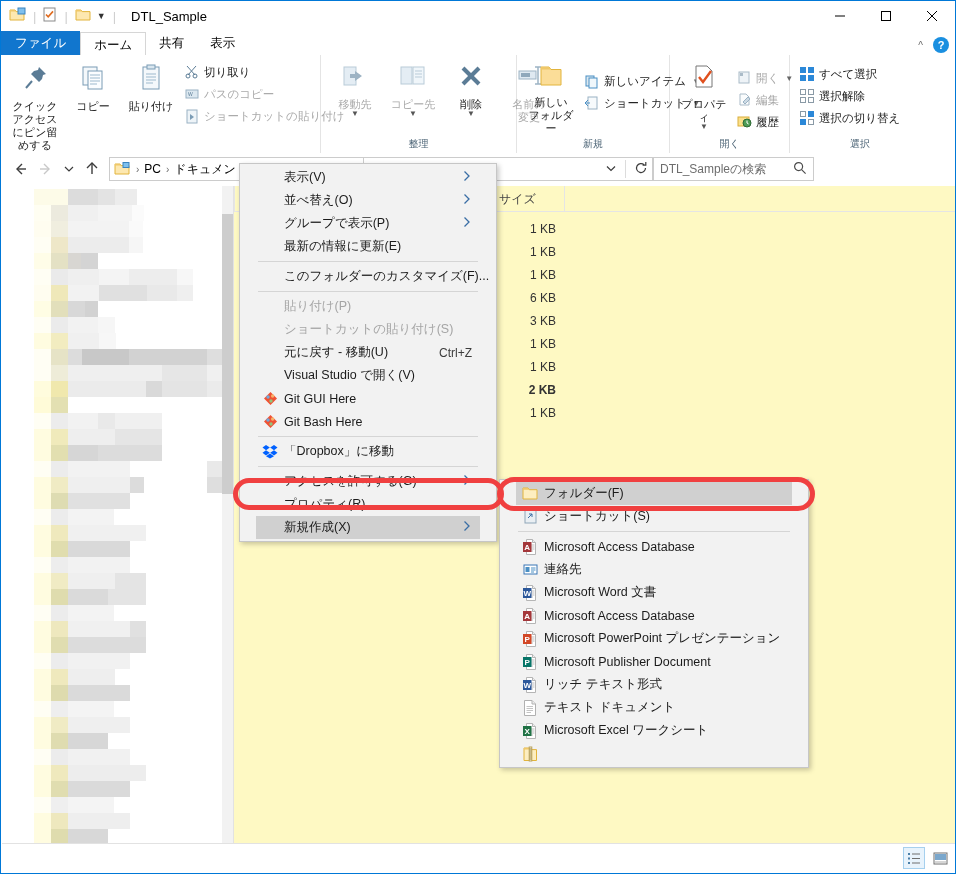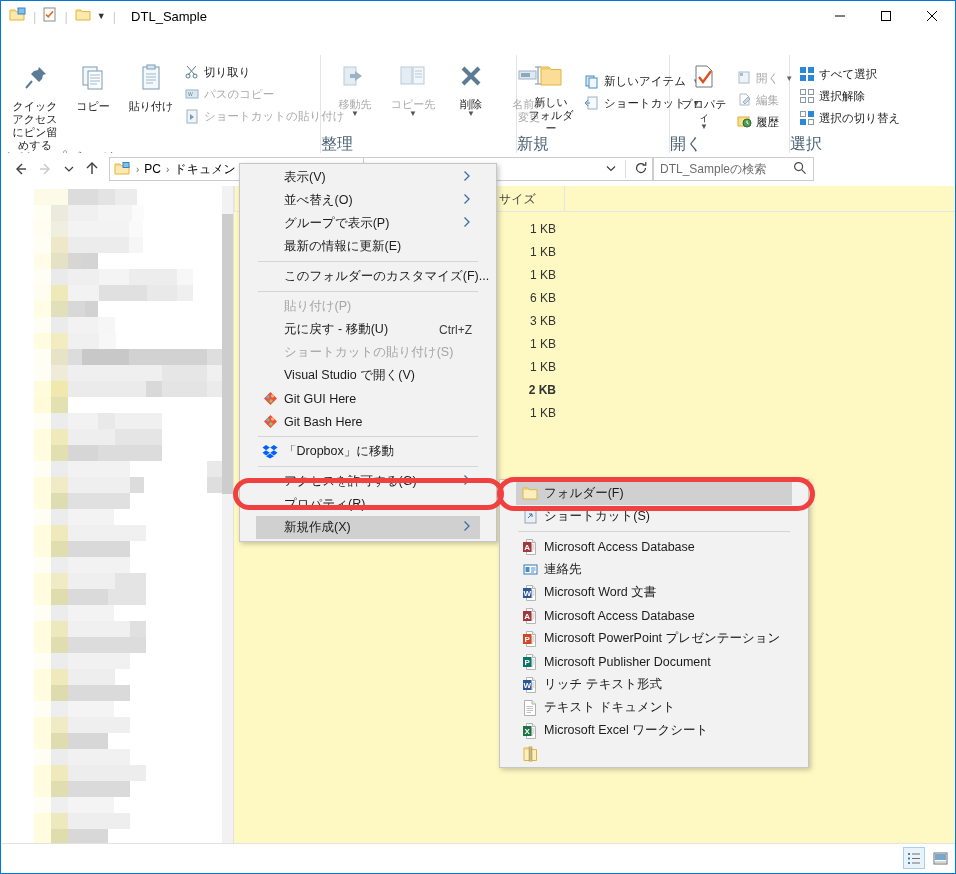--- a/index.html
+++ b/index.html
@@ -104,21 +104,21 @@
     border-right: 1px solid #e4e4e4;
     box-sizing: border-box;
   }
   .rgroup:last-child { border-right: none; }
   .rgroup-body {
     flex: 1; display: flex; align-items: flex-start;
     padding: 4px 6px 0 6px; gap: 2px;
   }
   .rgroup-label {
     height: 16px; line-height: 14px;
-    font-size: 16px; color: #4a6274;
+    text-align: center; font-size: 10px; color: #4a6274;
   }
   .bigbtn {
     width: auto; min-width: 46px;
     display: flex; flex-direction: column; align-items: center;
     padding: 3px 5px 0 5px;
     font-size: 11px; color: #1b1b1b; text-align: center;
     line-height: 13px;
   }
   .bigbtn.dim { color: #a9a9a9; }
   .bigbtn .glyph { margin-bottom: 3px; }
@@ -314,20 +314,30 @@
       </div>
       <div class="winbtn close">
         <svg width="12" height="12" viewBox="0 0 12 12">
             <line x1="1" y1="1" x2="11" y2="11" stroke="#000"></line>
             <line x1="11" y1="1" x2="1" y2="11" stroke="#000"></line>
           </svg>
       </div>
     </div>
   </div>
 
+  <div class="tabstrip">
+    <div class="tab file">ファイル</div>
+    <div class="tab active">ホーム</div>
+    <div class="tab">共有</div>
+    <div class="tab">表示</div>
+    <div class="ribbon-right">
+      <span class="caret-up">^</span>
+      <span class="help-icon">?</span>
+    </div>
+  </div>
 
   <div class="ribbon">
 
     <div class="rgroup" style="width:320px">
       <div class="rgroup-body">
         <div class="bigbtn" style="width:78px">
           <span class="glyph">
             <svg width="32" height="32" viewBox="0 0 32 32">
               <path d="M20 5l7 7-3 1-1 4-3 3-8-8 3-3 4-1z" fill="#5b7c96"></path>
               <line x1="13" y1="19" x2="7" y2="26" stroke="#5b7c96" stroke-width="2"></line>
@@ -961,28 +971,28 @@
         <div class="msep"></div>
         <div class="mi">
           <span class="mi-icon"></span>
           <span class="mi-label">このフォルダーのカスタマイズ(F)...</span>
         </div>
         <div class="msep"></div>
         <div class="mi dim">
           <span class="mi-icon"></span>
           <span class="mi-label">貼り付け(P)</span>
         </div>
+        <div class="mi dim">
+          <span class="mi-icon"></span>
+          <span class="mi-label">ショートカットの貼り付け(S)</span>
+        </div>
         <div class="mi">
           <span class="mi-icon"></span>
           <span class="mi-label">元に戻す - 移動(U)</span>
           <span class="mi-accel">Ctrl+Z</span>
-        </div>
-        <div class="mi dim">
-          <span class="mi-icon"></span>
-          <span class="mi-label">ショートカットの貼り付け(S)</span>
         </div>
         <div class="mi">
           <span class="mi-icon"></span>
           <span class="mi-label">Visual Studio で開く(V)</span>
         </div>
         <div class="mi">
           <span class="mi-icon">
             <span style="display: flex; align-items: center;">
               <svg width="15" height="15" viewBox="0 0 15 15">
                 <path d="M7.5 1l6.5 6.5L7.5 14 1 7.5z" fill="#f05133"></path>

